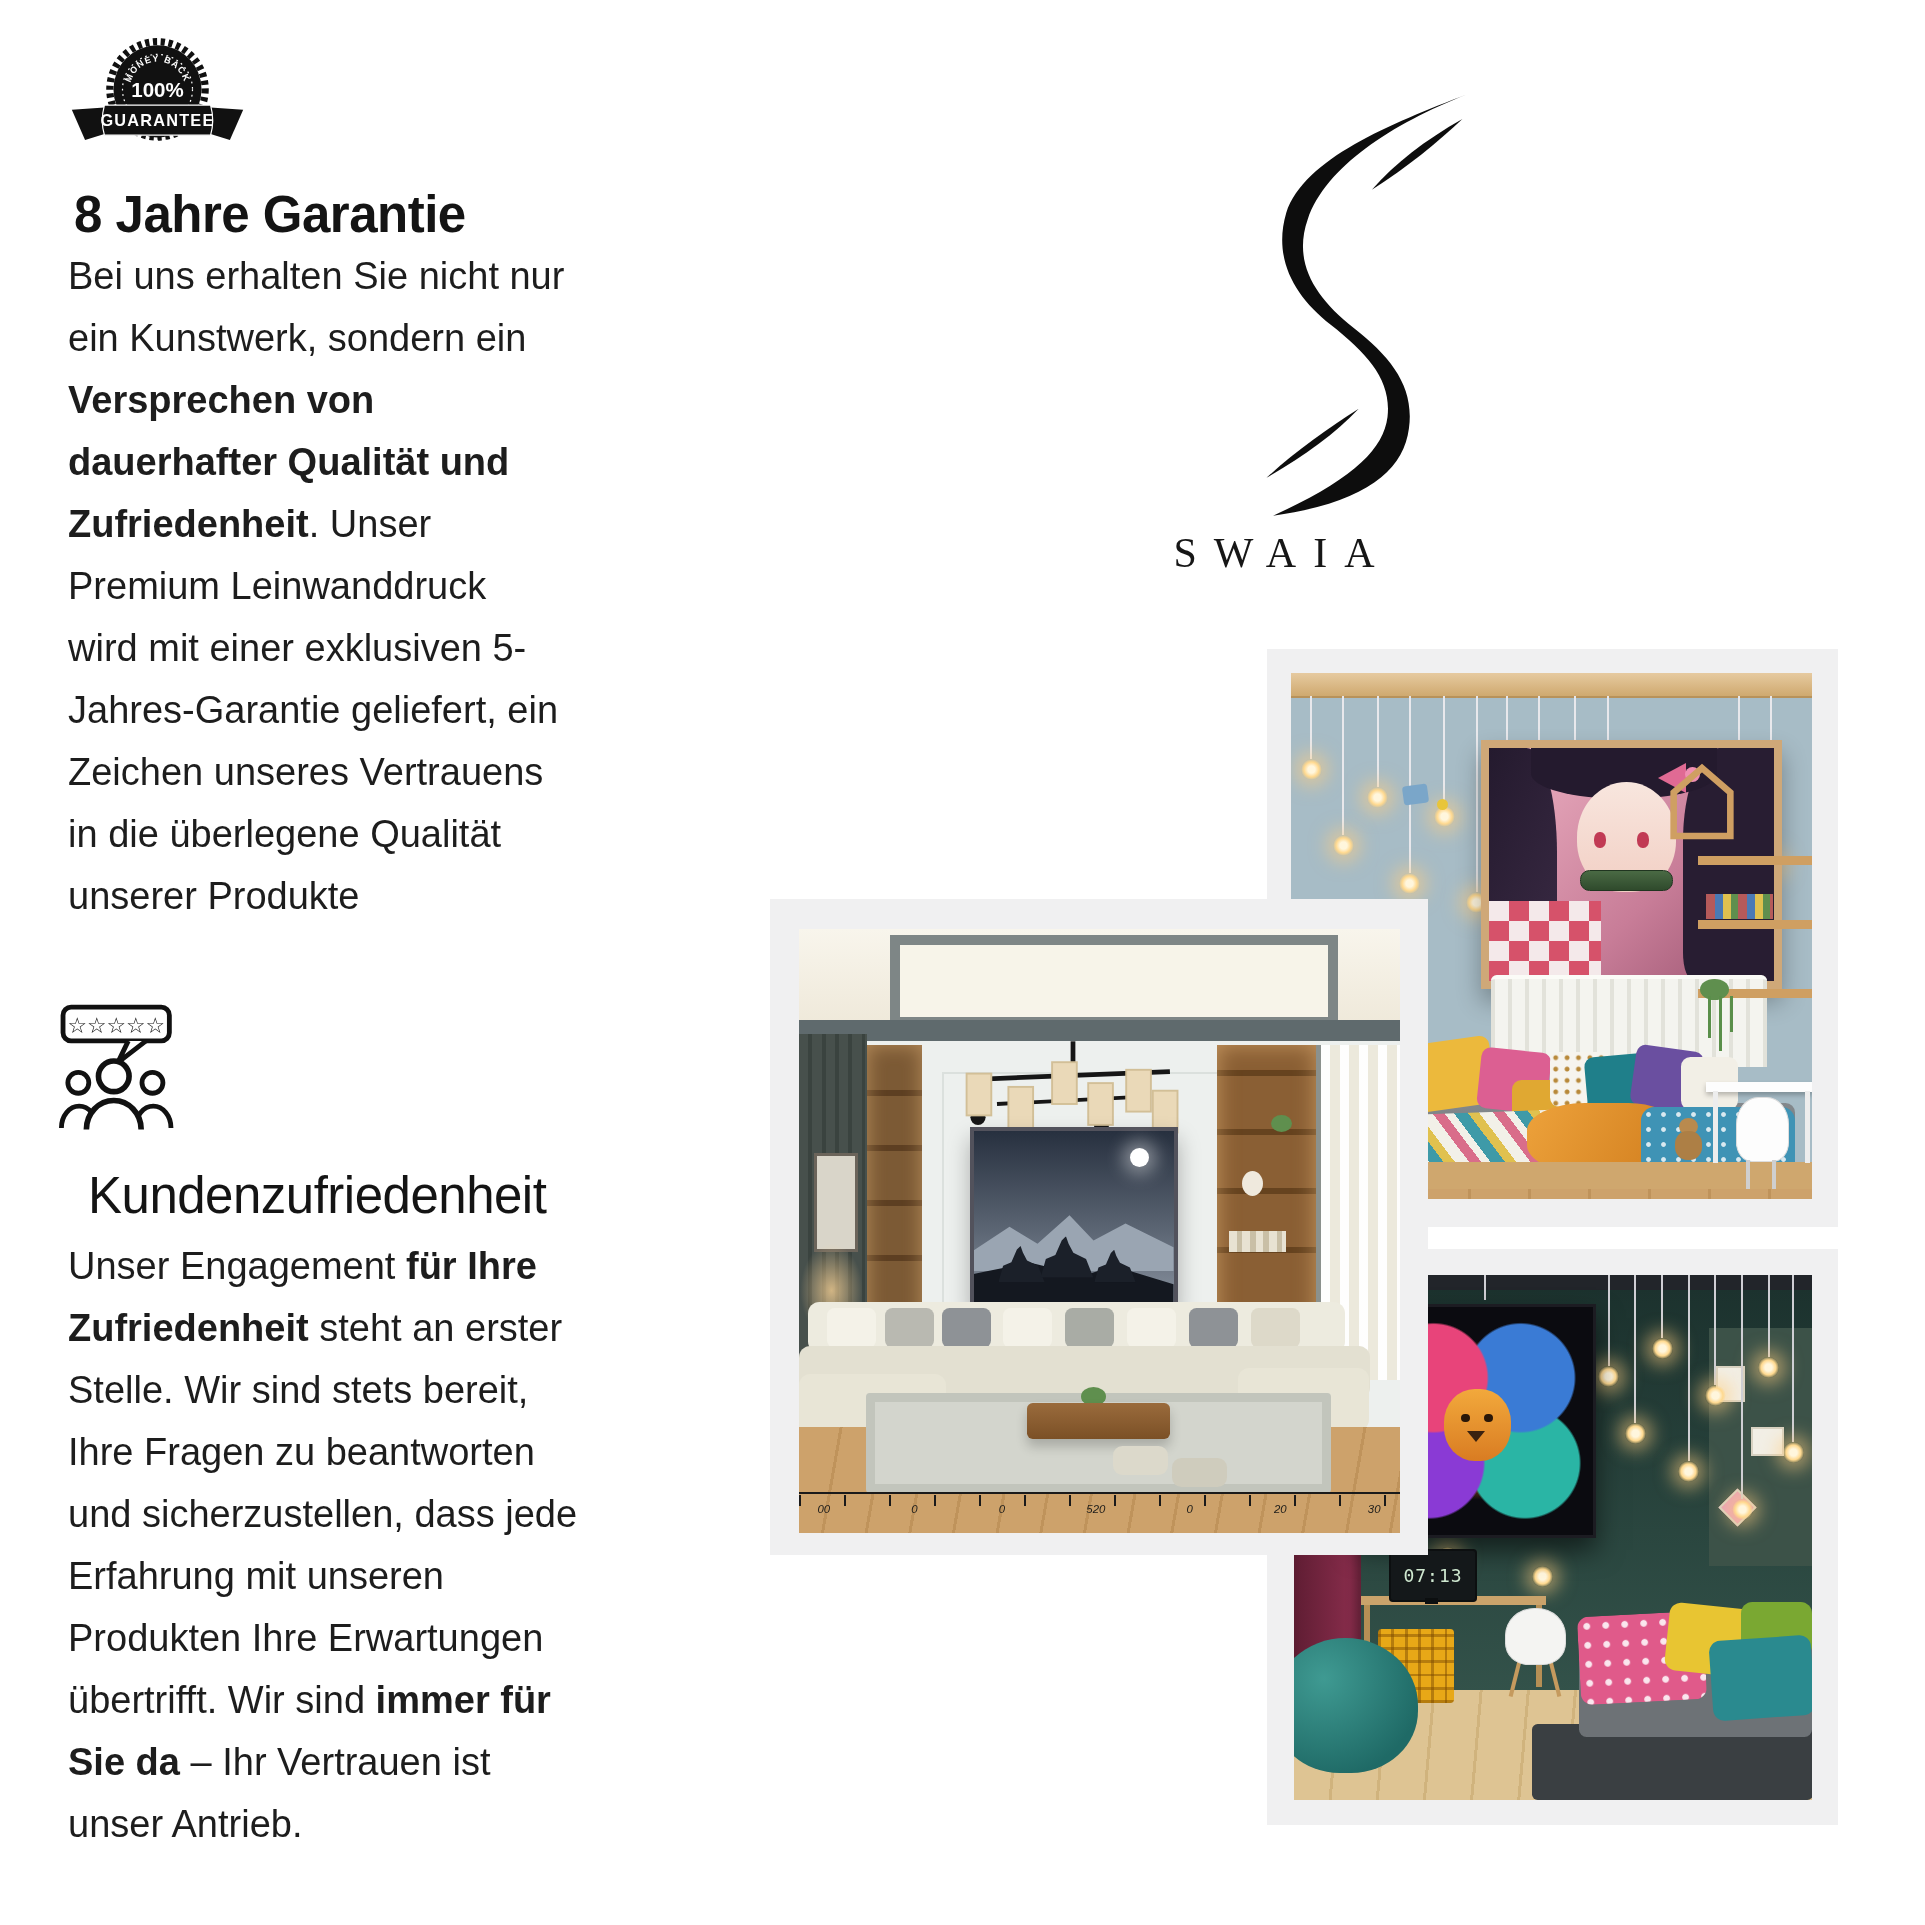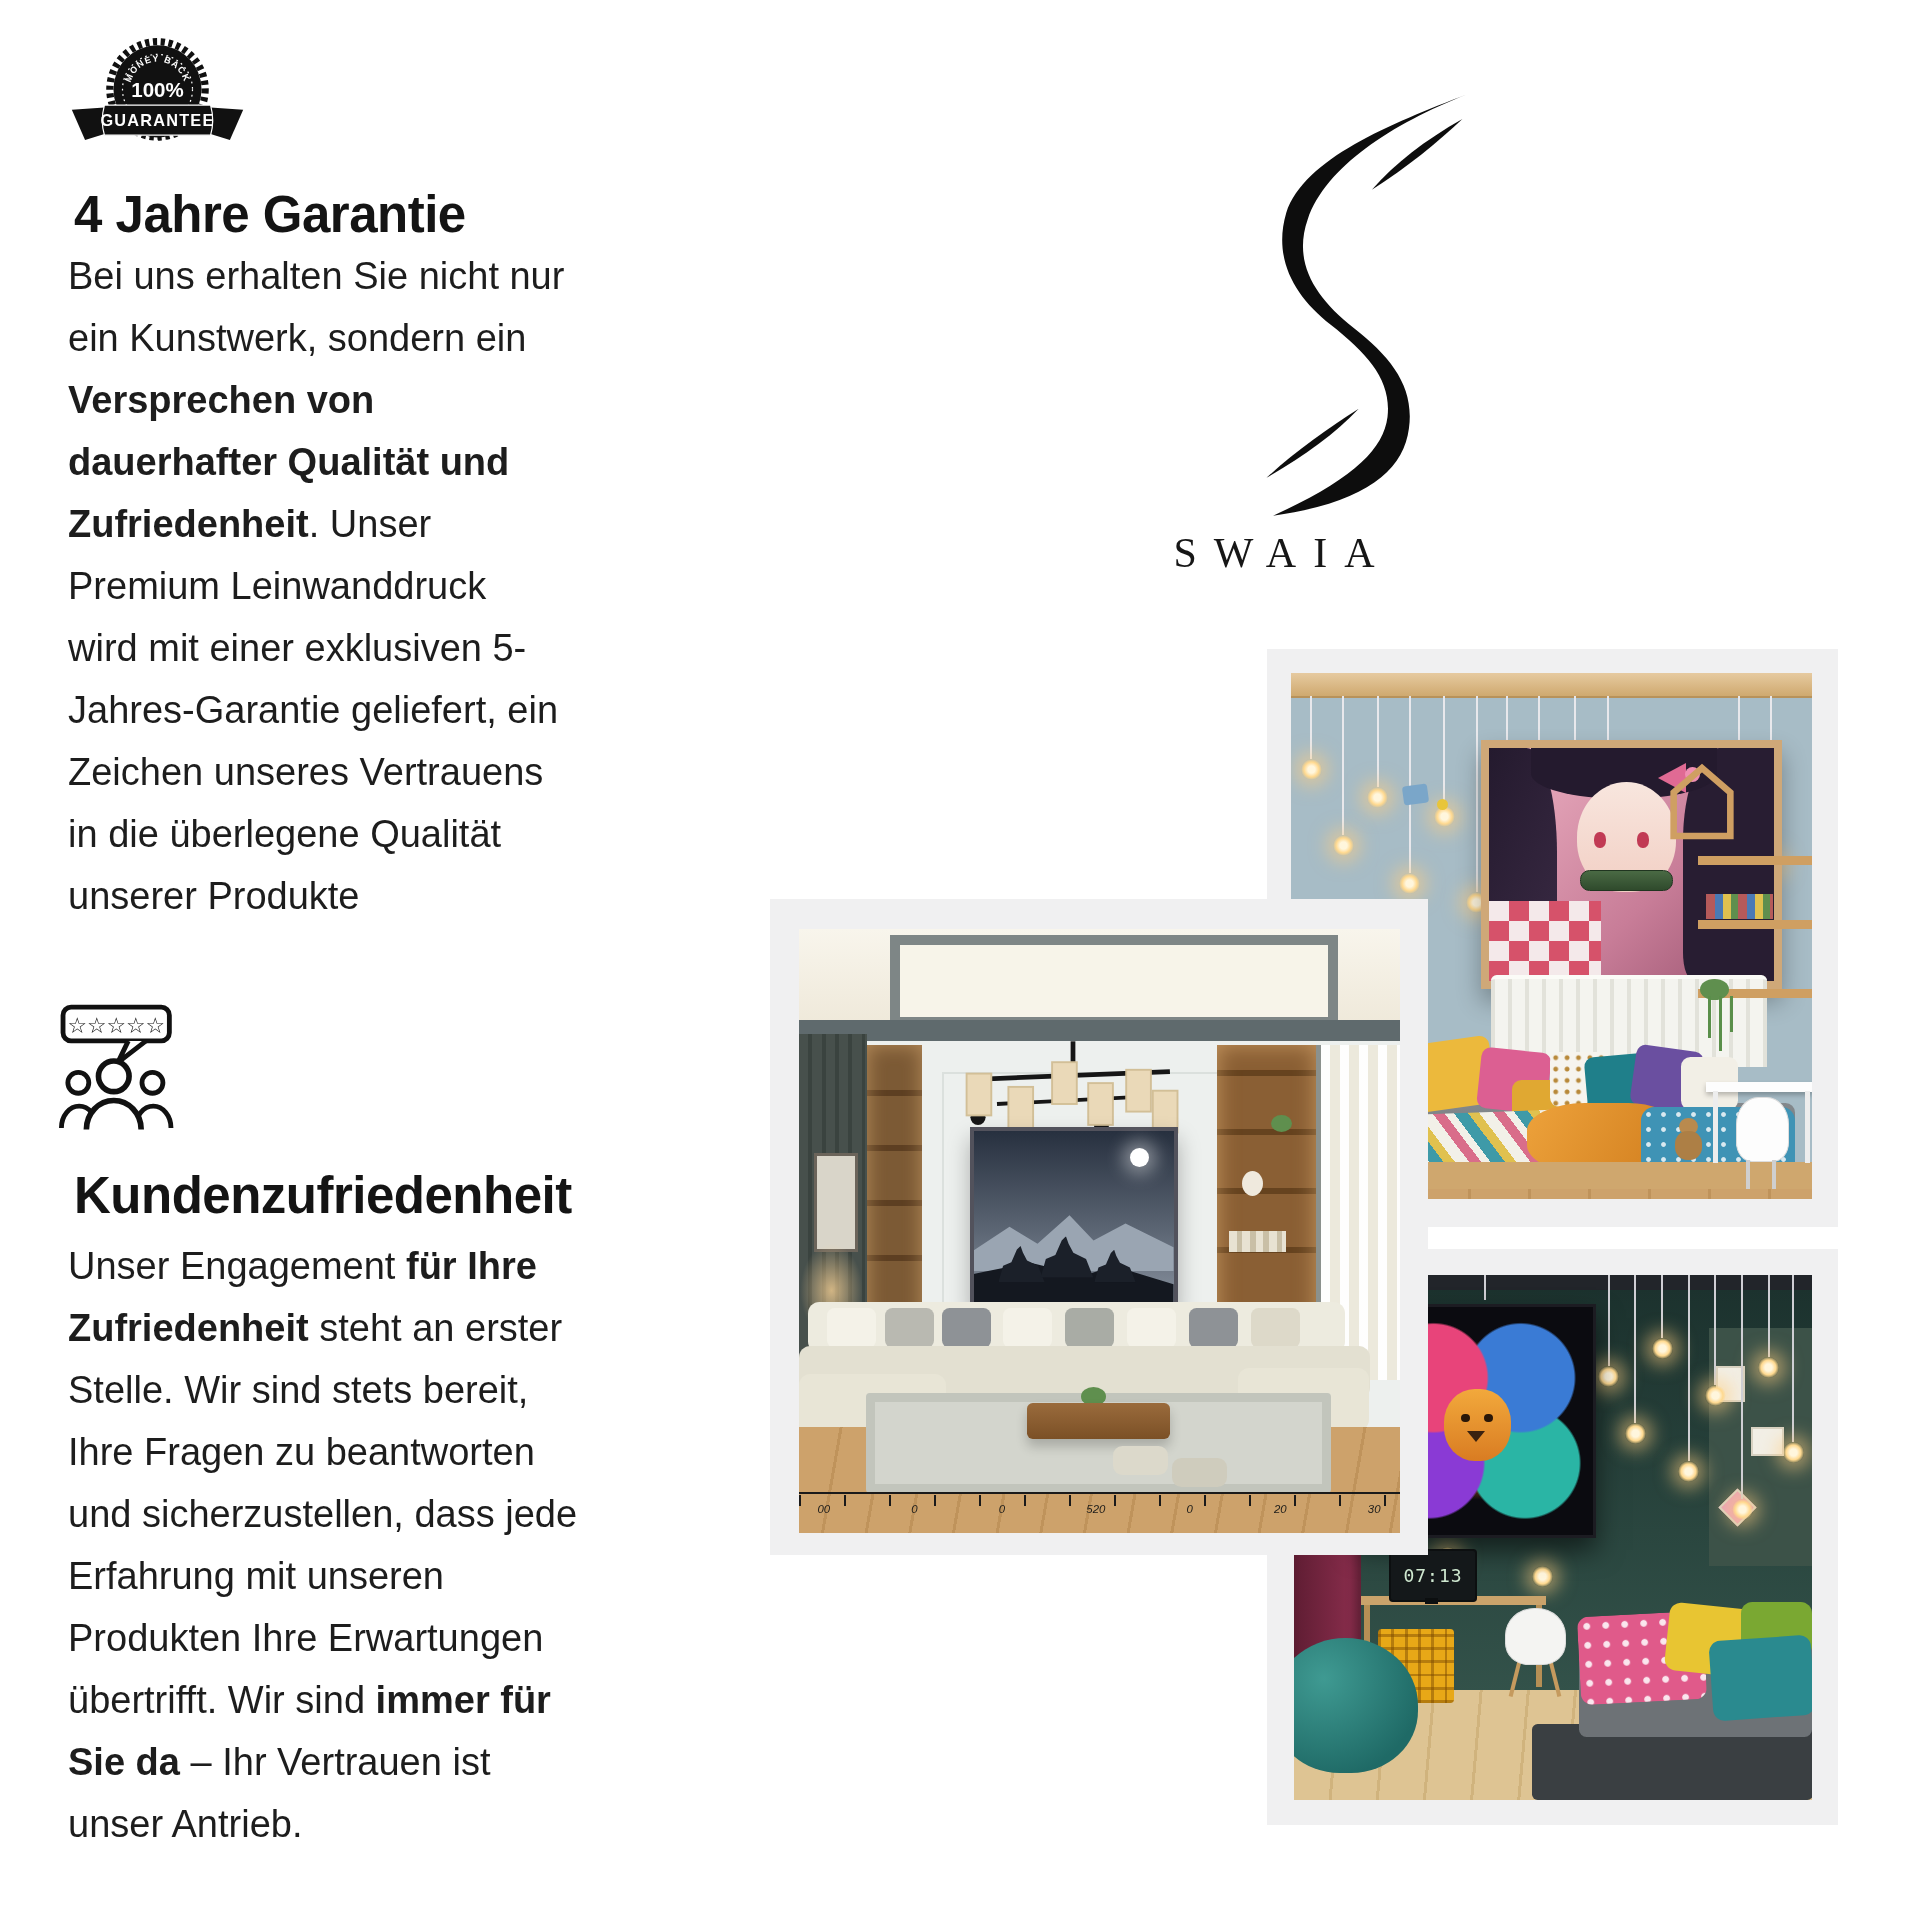--- a/index.html
+++ b/index.html
@@ -7,21 +7,21 @@
        font-family:"Liberation Sans",sans-serif;color:#1a1a1a;}
   .abs{position:absolute;}
   .b{font-weight:700;}
 
   
   #badge{left:67px;top:36px;width:181px;height:126px;}
   #h1{left:74px;top:185px;font-size:51px;font-weight:800;letter-spacing:-0.5px;color:#141414;}
   .para{left:68px;width:571px;font-size:38px;line-height:62px;font-weight:400;color:#1d1d1d;}
   #p1{top:245px;}
   #cust-icon{left:59px;top:997px;width:145px;height:145px;}
-  #h2{left:74px;top:1166px;font-size:51px;font-weight:700;letter-spacing:-0.5px;color:#141414;}
+  #h2{left:88px;top:1166px;font-size:51px;font-weight:400;letter-spacing:-0.5px;color:#141414;}
   #p2{top:1235px;}
 
   
   #slogo{left:1236px;top:91px;width:252px;height:428px;}
   #brandname{left:1140px;top:529px;width:285px;text-align:center;
      font-family:"Liberation Serif",serif;font-size:42px;letter-spacing:17px;color:#161616;}
 
   
   .photo{background:#f0f0f1;}
   #ph-kids{left:1267px;top:649px;width:571px;height:578px;z-index:2;}
@@ -160,21 +160,21 @@
   </text>
   <text x="150" y="97" text-anchor="middle" font-size="34" font-weight="bold" fill="#fff">100%</text>
   <path d="M108,148 Q150,180 192,148 L150,148 Z" fill="#111"></path>
   <polygon points="8,118 62,114 62,158 30,168" fill="#111"></polygon>
   <polygon points="292,118 238,114 238,158 270,168" fill="#111"></polygon>
   <path d="M62,110 L238,110 Q245,136 238,160 L62,160 Q55,136 62,110 Z" fill="#111" stroke="#fff" stroke-width="2"></path>
   <text x="150" y="145" text-anchor="middle" font-size="27" font-weight="bold" fill="#fff" letter-spacing="2">GUARANTEE</text>
   <text x="150" y="176" text-anchor="middle" font-size="13" fill="#fff">★ ★ ★</text>
 </svg>
 
-<div id="h1" class="abs">4 Jahre Garantie</div>
+<div id="h1" class="abs">8 Jahre Garantie</div>
 <div id="p1" class="abs para"><span>Bei uns erhalten Sie nicht nur</span><br><span>ein Kunstwerk, sondern ein</span><br><span class="b">Versprechen von</span><br><span class="b">dauerhafter Qualität und</span><br><span class="b">Zufriedenheit</span><span>. Unser</span><br><span>Premium Leinwanddruck</span><br><span>wird mit einer exklusiven 5-</span><br><span>Jahres-Garantie geliefert, ein</span><br><span>Zeichen unseres Vertrauens</span><br><span>in die überlegene Qualität</span><br><span>unserer Produkte</span></div>
 
 <svg id="cust-icon" class="abs" viewBox="0 0 180 165">
   <rect x="5" y="5" width="132" height="42" rx="10" fill="#fff" stroke="#111" stroke-width="6"></rect>
   <text x="71" y="37" text-anchor="middle" font-size="27" fill="#111">☆☆☆☆☆</text>
   <path d="M86,47 L73,74 L108,47" fill="#fff" stroke="#111" stroke-width="6" stroke-linejoin="round"></path>
   <circle cx="24" cy="99" r="13" fill="#fff" stroke="#111" stroke-width="6"></circle>
   <path d="M3,155 a22,27 0 0 1 44,0" fill="#fff" stroke="#111" stroke-width="6"></path>
   <circle cx="116" cy="99" r="13" fill="#fff" stroke="#111" stroke-width="6"></circle>
   <path d="M95,155 a22,27 0 0 1 44,0" fill="#fff" stroke="#111" stroke-width="6"></path>

